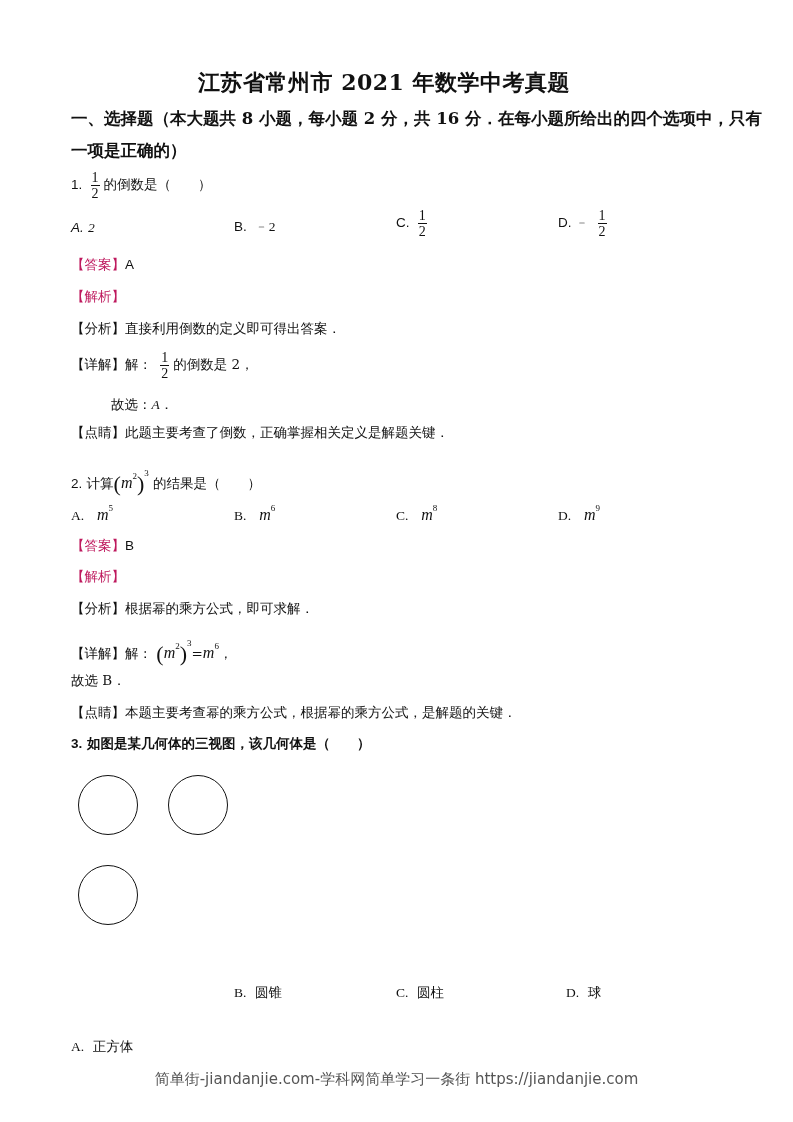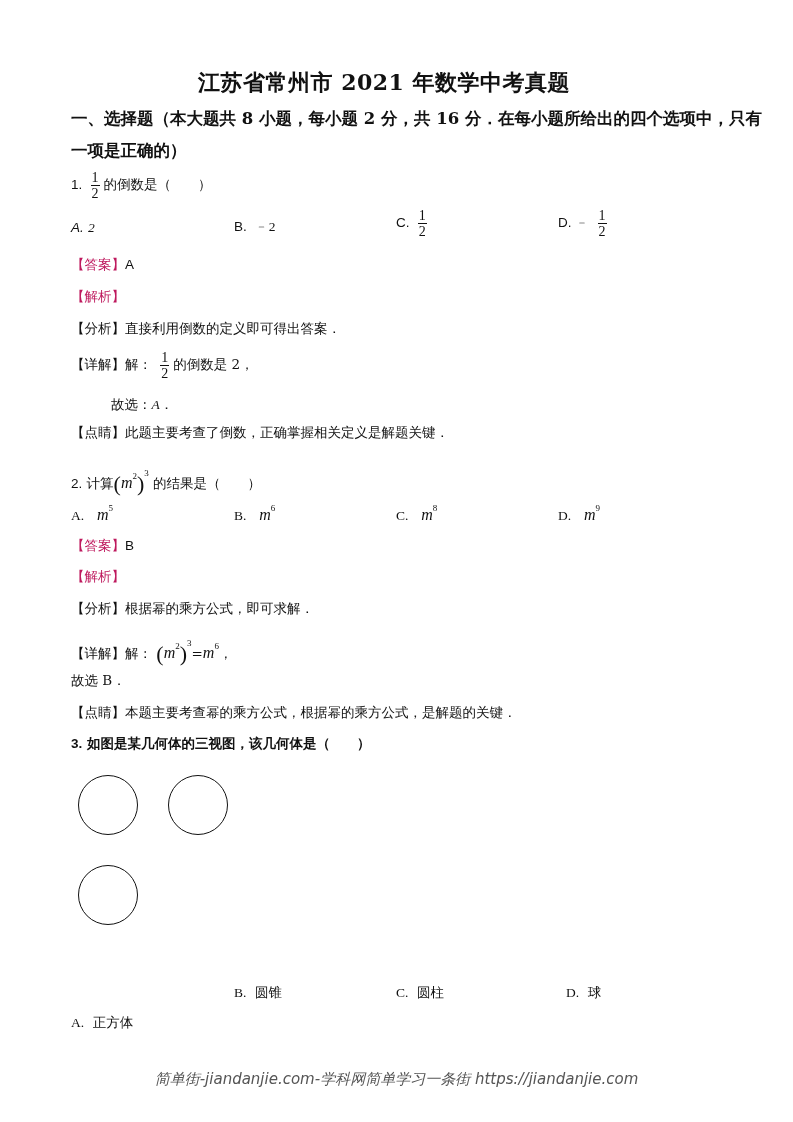--- a/index.html
+++ b/index.html
@@ -16,21 +16,21 @@
           vertical-align: middle; font-family: "Liberation Serif", serif;
           font-size: 14px; line-height: 15px; margin: 0 4px; }
   .frac .num { padding: 0 1px; }
   .frac .bar { width: 100%; min-width: 9px; border-top: 1px solid #111; }
   .var { font-family: "Liberation Serif", serif; font-style: italic; font-size: 16px; }
   .sup { font-family: "Liberation Serif", serif; font-size: 9px; vertical-align: 9px; }
   .paren { font-family: "Liberation Serif", serif; font-size: 22px; font-weight: lighter; vertical-align: -3px; }
   .opt { position: absolute; font-size: 13.5px; line-height: 20px; white-space: nowrap; }
   .optletter { font-family: "Liberation Serif", serif; }
   .footer { left: 0; width: 793px; top: 1070px; text-align: center;
-            font-family: "DejaVu Sans", "Liberation Sans", sans-serif; font-size: 15px; color: #555; font-style: italic; }
+            font-family: "DejaVu Sans", "Liberation Sans", sans-serif; font-size: 15px; color: #555; }
   .views { position: absolute; left: 60px; top: 760px; }
   .circle { position: absolute; width: 60px; height: 60px; border: 1.6px solid #111; border-radius: 50%; box-sizing: border-box; }
   .italic { font-style: italic; font-family: "Liberation Serif", serif; }
 </style>
 </head>
 <body>
 
 <div class="abs title">江苏省常州市 2021 年数学中考真题</div>
 
 <div class="abs section" style="top:108px;">一、选择题（本大题共 8 小题，每小题 2 分，共 16 分．在每小题所给出的四个选项中，只有</div>
@@ -132,21 +132,21 @@
   <span class="sans">3.</span>
   <span>如图是某几何体的三视图，该几何体是（　　）</span>
 </div>
 
 <div class="views">
   <div class="circle" style="left:18px; top:15px;"></div>
   <div class="circle" style="left:108px; top:15px;"></div>
   <div class="circle" style="left:18px; top:105px;"></div>
 </div>
 
-<div class="opt" style="left:71px; top:1012px;">
+<div class="opt" style="left:71px; top:1036px;">
   <span class="optletter">A.</span>&nbsp;&nbsp;<span>正方体</span>
 </div>
 <div class="opt" style="left:234px; top:982px;">
   <span class="optletter">B.</span>&nbsp;&nbsp;<span>圆锥</span>
 </div>
 <div class="opt" style="left:396px; top:982px;">
   <span class="optletter">C.</span>&nbsp;&nbsp;<span>圆柱</span>
 </div>
 <div class="opt" style="left:558px; top:982px;margin-left:8px;">
   <span class="optletter">D.</span>&nbsp;&nbsp;<span>球</span>

